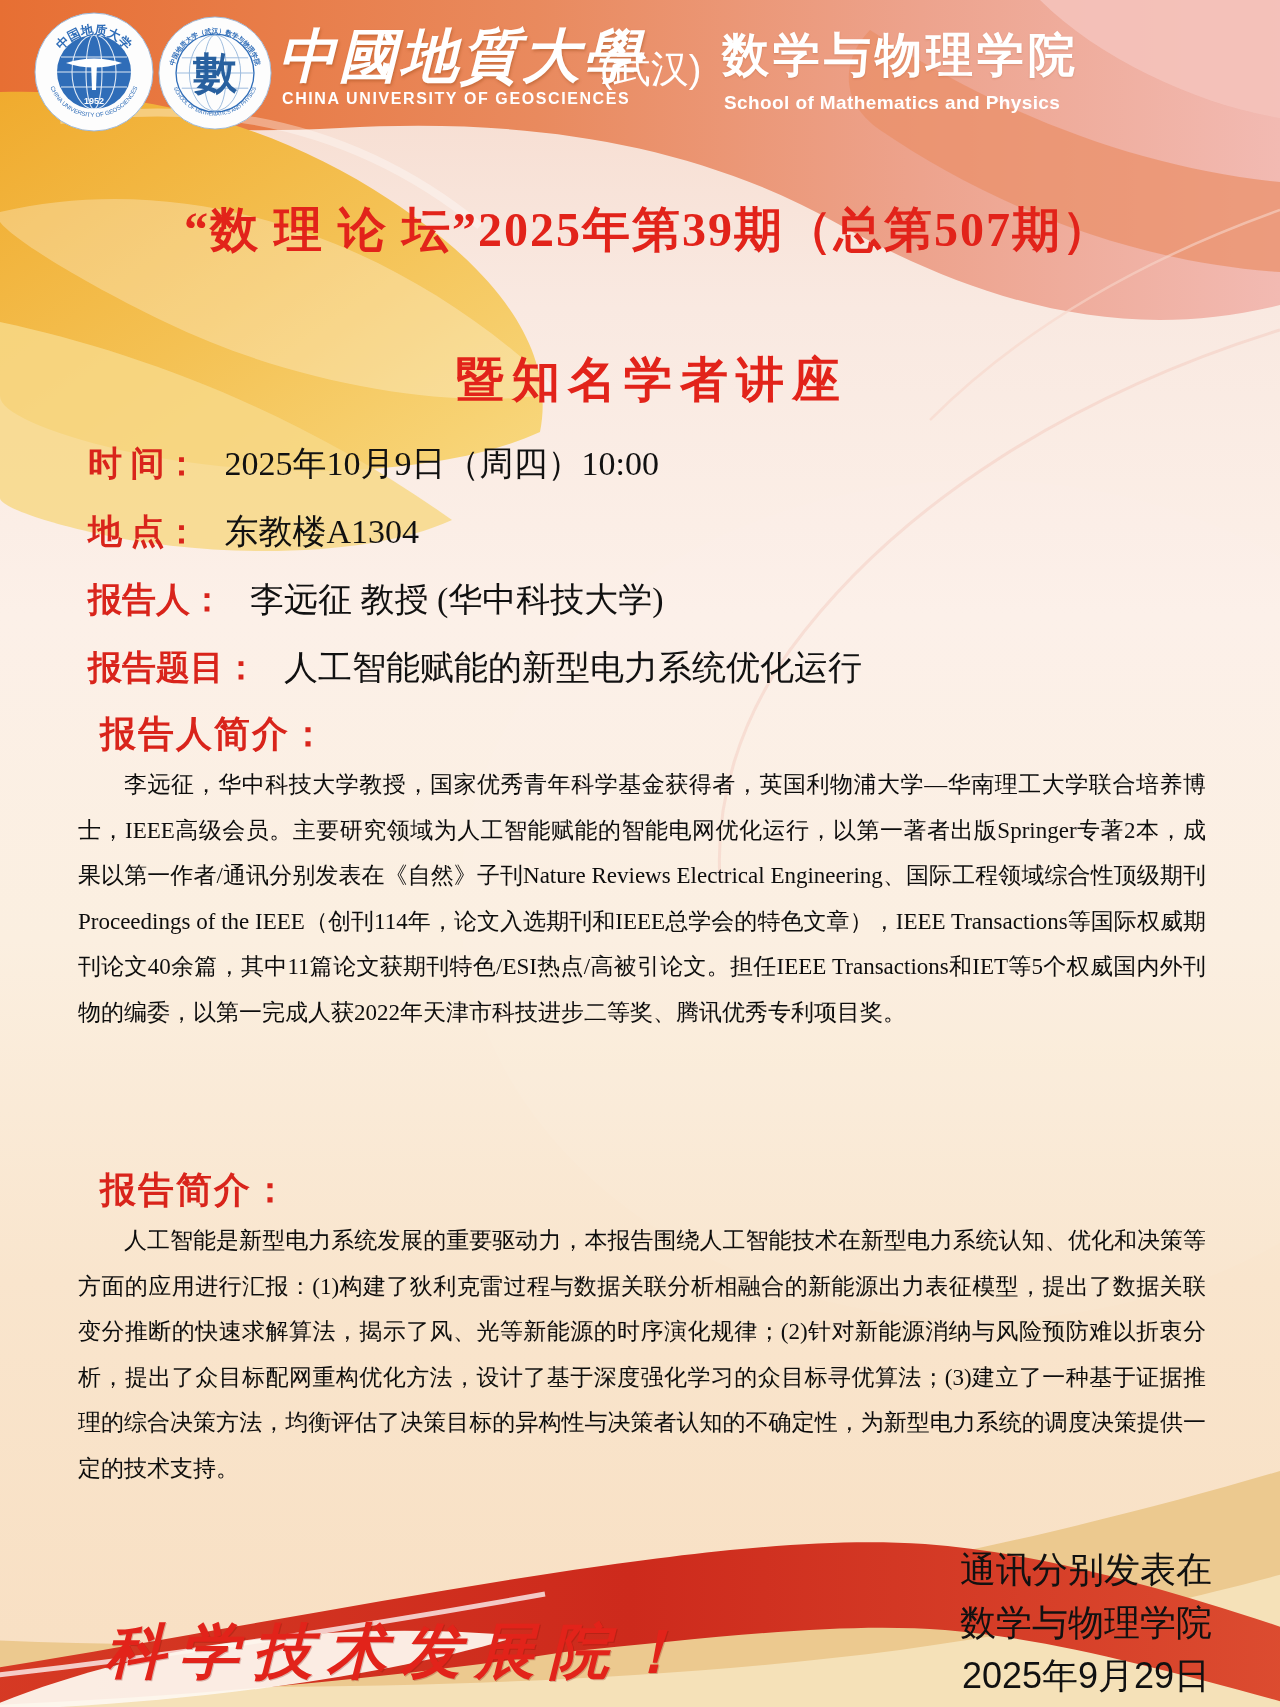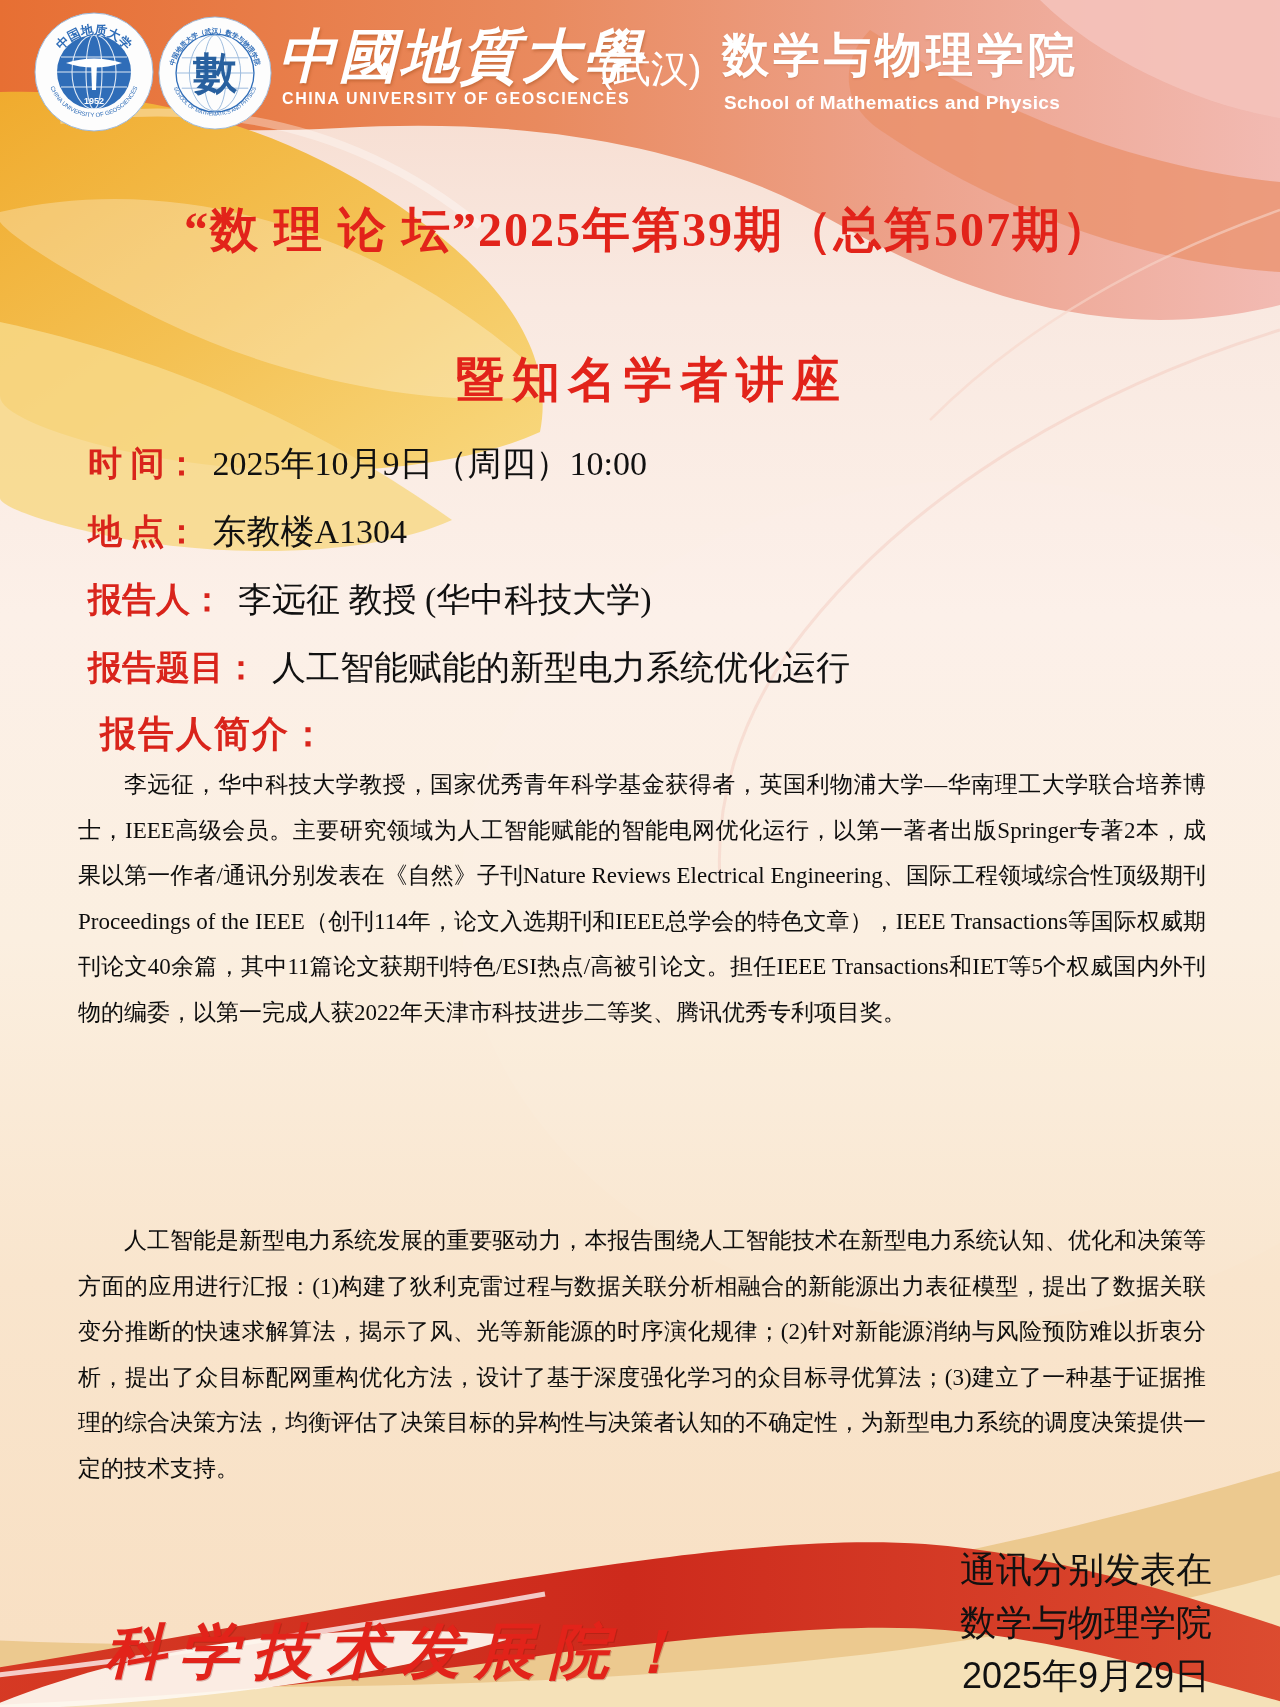--- a/index.html
+++ b/index.html
@@ -39,21 +39,21 @@
     position:absolute; top:190px; left:0; width:100%; text-align:center;
     color:#e2231a; font-size:48px; font-weight:bold; letter-spacing:2px; margin:8px;
   }
   .subtitle {
     position:absolute; top:336px; left:0; width:100%; text-align:center;
     color:#e2231a; font-size:48px; font-weight:bold; letter-spacing:8px; margin:12px;
   }
   .info { position:absolute; top:445px; left:88px; right:70px; }
   .row { font-size:34px; line-height:37px; margin-bottom:31px; white-space:nowrap; }
   .row .lbl { color:#d9241b; font-weight:bold; }
-  .row .val { color:#111111; font-weight:500; margin-left:14px; }
+  .row .val { color:#111111; font-weight:500; margin-left:26px; }
   .sec-heading { position:absolute; left:100px; color:#d9241b; font-size:36px; font-weight:bold; letter-spacing:2px; }
   .bio-heading { top:710px; }
   .abs-heading { top:1166px; }
   .body-par {
     position:absolute; left:78px; right:74px; margin:0;
     font-size:23px; line-height:45.5px; color:#0d0d0d; font-weight:500;
     text-align:justify; text-indent:2em;
   }
   .bio-text { top:762px; }
   .abs-text { top:1218px; }
@@ -189,20 +189,21 @@
       <span class="lbl">报告人：</span><span class="val">李远征 教授 (华中科技大学)</span>
     </div>
     <div class="row">
       <span class="lbl">报告题目：</span><span class="val">人工智能赋能的新型电力系统优化运行</span>
     </div>
   </div>
 
   <div class="sec-heading bio-heading">报告人简介：</div>
   <p class="body-par bio-text">李远征，华中科技大学教授，国家优秀青年科学基金获得者，英国利物浦大学—华南理工大学联合培养博士，IEEE高级会员。主要研究领域为人工智能赋能的智能电网优化运行，以第一著者出版Springer专著2本，成果以第一作者/通讯分别发表在《自然》子刊Nature Reviews Electrical Engineering、国际工程领域综合性顶级期刊Proceedings of the IEEE（创刊114年，论文入选期刊和IEEE总学会的特色文章），IEEE Transactions等国际权威期刊论文40余篇，其中11篇论文获期刊特色/ESI热点/高被引论文。担任IEEE Transactions和IET等5个权威国内外刊物的编委，以第一完成人获2022年天津市科技进步二等奖、腾讯优秀专利项目奖。</p>
 
+  <div class="sec-heading abs-heading">报告简介：</div>
   <p class="body-par abs-text">人工智能是新型电力系统发展的重要驱动力，本报告围绕人工智能技术在新型电力系统认知、优化和决策等方面的应用进行汇报：(1)构建了狄利克雷过程与数据关联分析相融合的新能源出力表征模型，提出了数据关联变分推断的快速求解算法，揭示了风、光等新能源的时序演化规律；(2)针对新能源消纳与风险预防难以折衷分析，提出了众目标配网重构优化方法，设计了基于深度强化学习的众目标寻优算法；(3)建立了一种基于证据推理的综合决策方法，均衡评估了决策目标的异构性与决策者认知的不确定性，为新型电力系统的调度决策提供一定的技术支持。</p>
 
   <div class="org">
     <div>通讯分别发表在</div>
     <div>数学与物理学院</div>
     <div>2025年9月29日</div>
   </div>
 
   <div class="welcome">科学技术发展院！</div>
 

